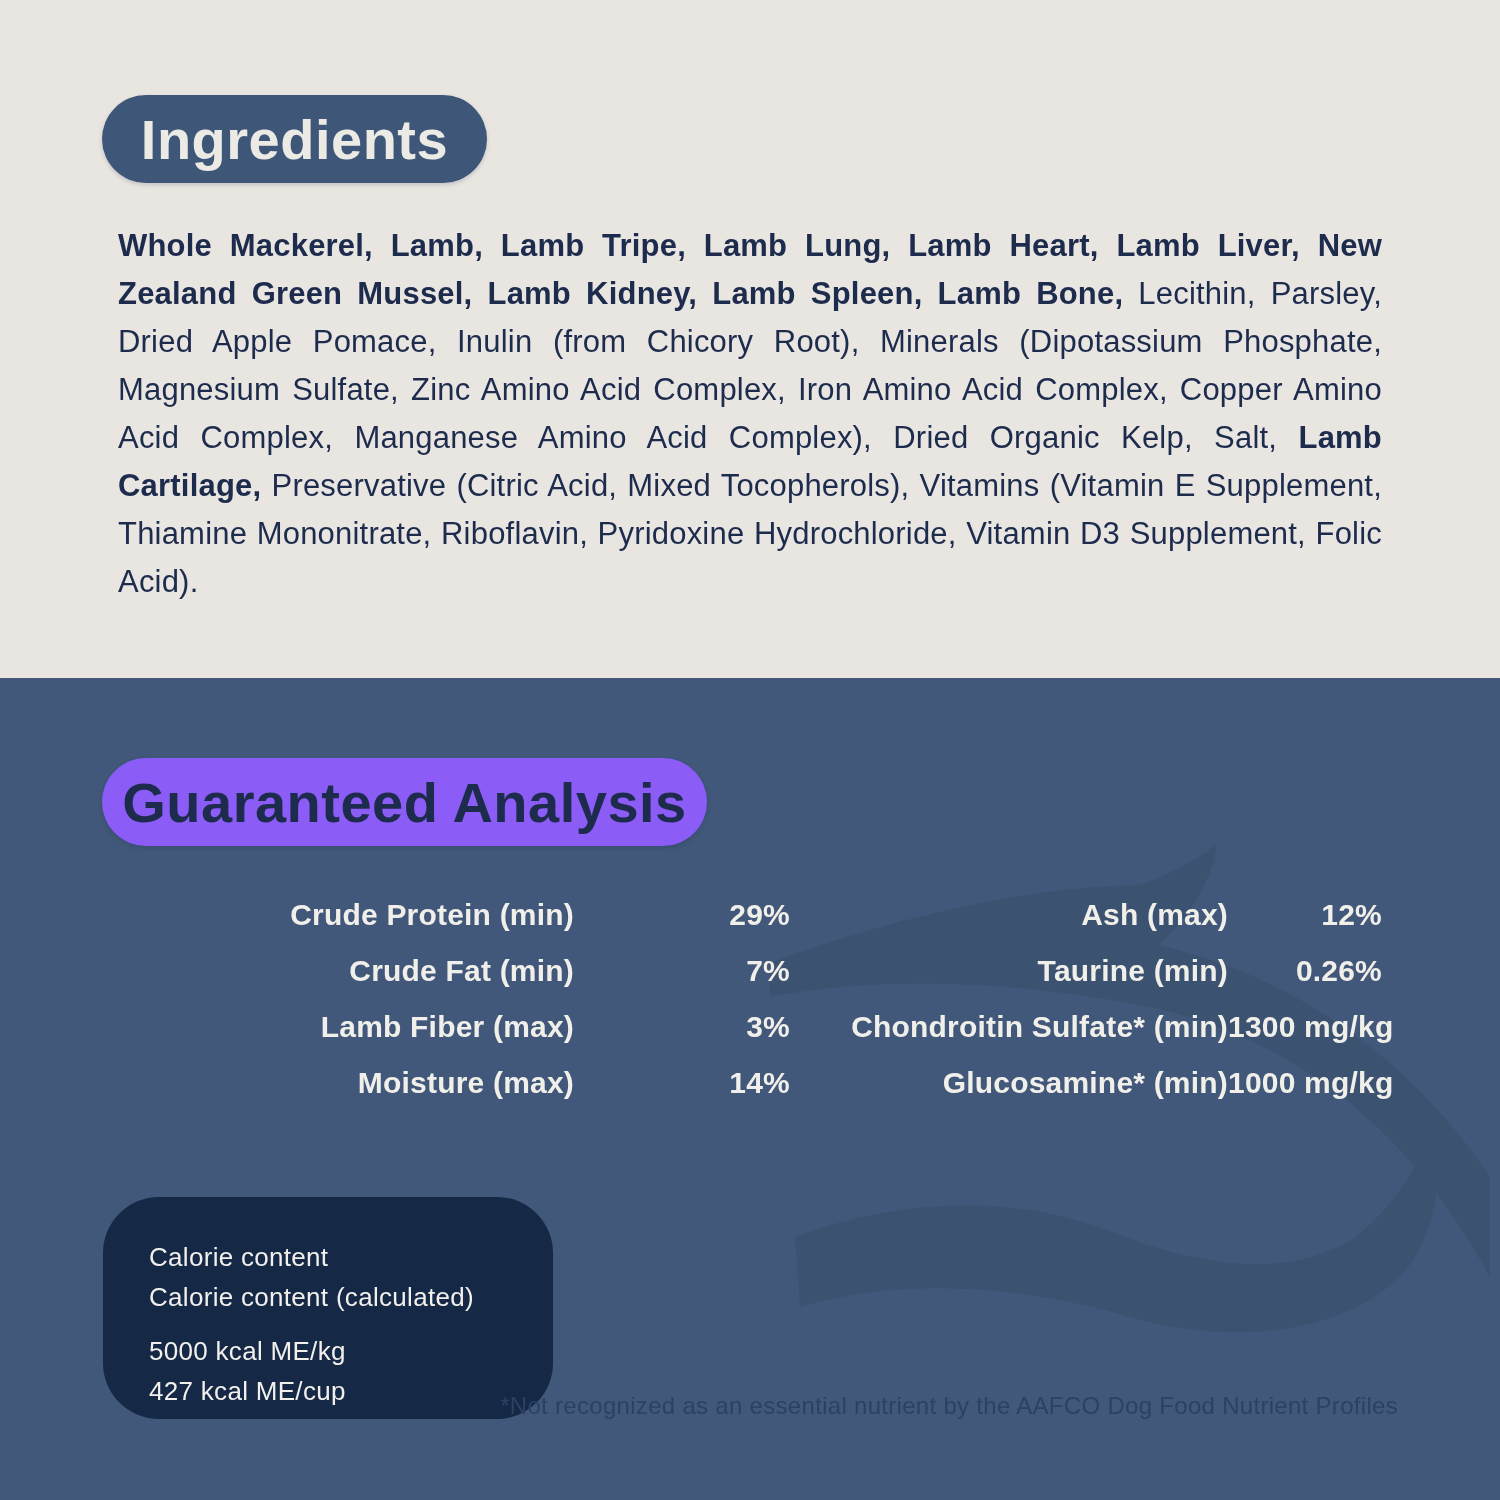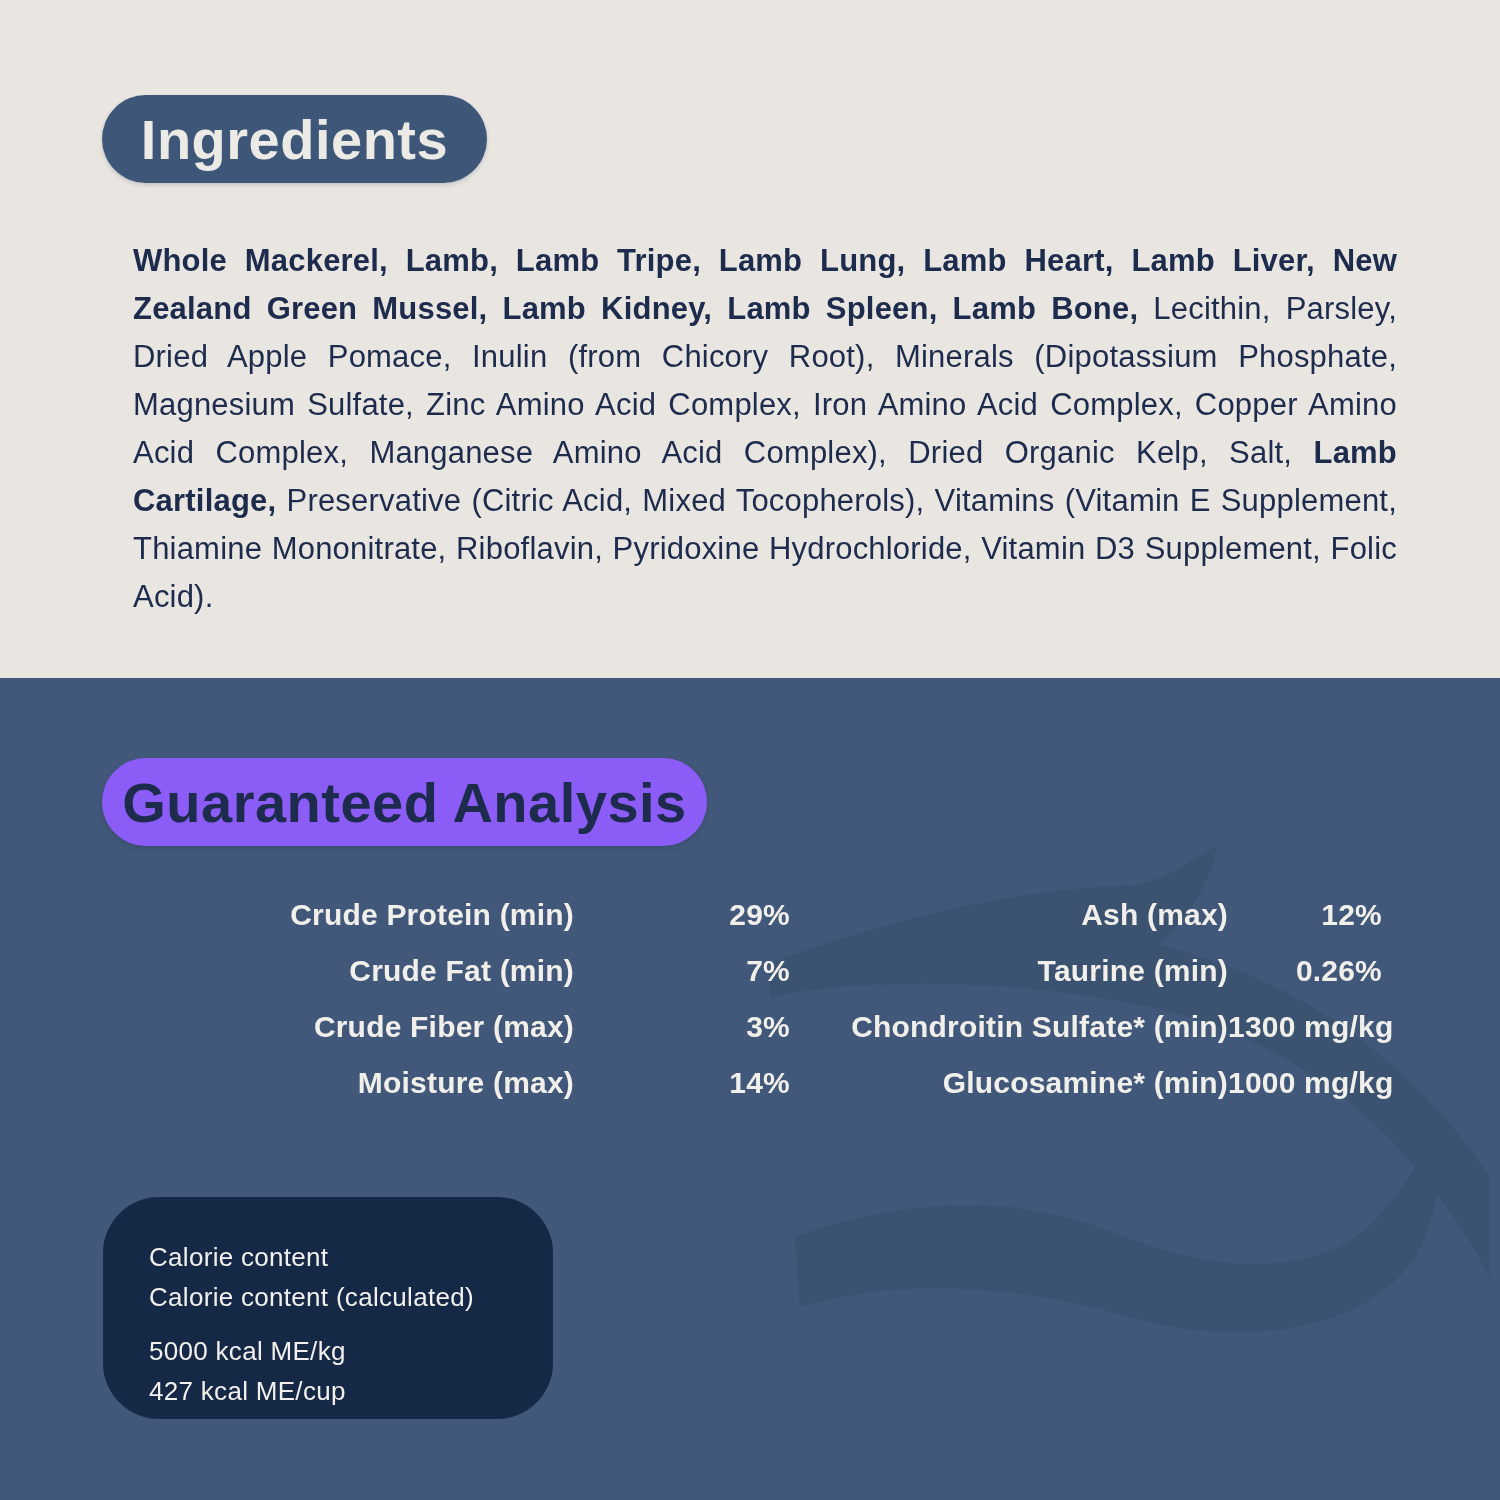--- a/index.html
+++ b/index.html
@@ -37,21 +37,21 @@
   .pill-ingredients {
     left: 102px; top: 95px;
     width: 385px; height: 88px;
     background: #3E5778;
     color: #ECEAE5;
   }
   .ingredients-text {
     position: absolute;
     left: 118px; top: 222px;
     width: 1264px;
-    margin: 15px;
+    margin: 0;
     font-size: 31px;
     line-height: 48px;
     color: #1D2B4D;
     text-align: justify;
     letter-spacing: 0.2px;
   }
   .ingredients-text strong { font-weight: 700; }
 
   
   .bottom-section {
@@ -172,21 +172,21 @@
       <span class="ga-cell">Ash (max)</span>
       <span class="ga-cell">12%</span>
     </div>
     <div class="ga-row">
       <span class="ga-cell">Crude Fat (min)</span>
       <span class="ga-cell">7%</span>
       <span class="ga-cell">Taurine (min)</span>
       <span class="ga-cell">0.26%</span>
     </div>
     <div class="ga-row">
-      <span class="ga-cell">Crude Fiber (max)</span>
+      <span class="ga-cell">Lamb Fiber (max)</span>
       <span class="ga-cell">3%</span>
       <span class="ga-cell">Chondroitin Sulfate* (min)</span>
       <span class="ga-cell">1300 mg/kg</span>
     </div>
     <div class="ga-row">
       <span class="ga-cell">Moisture (max)</span>
       <span class="ga-cell">14%</span>
       <span class="ga-cell">Glucosamine* (min)</span>
       <span class="ga-cell">1000 mg/kg</span>
     </div>
@@ -196,14 +196,15 @@
     <div class="calorie-titles">
       <div class="calorie-line">Calorie content</div>
       <div class="calorie-line">Calorie content (calculated)</div>
     </div>
     <div class="calorie-values">
       <div class="calorie-line">5000 kcal ME/kg</div>
       <div class="calorie-line">427 kcal ME/cup</div>
     </div>
   </div>
 
+  <div class="footnote">*Not recognized as an essential nutrient by the AAFCO Dog Food Nutrient Profiles</div>
 
 </div>
 
 </body></html>

